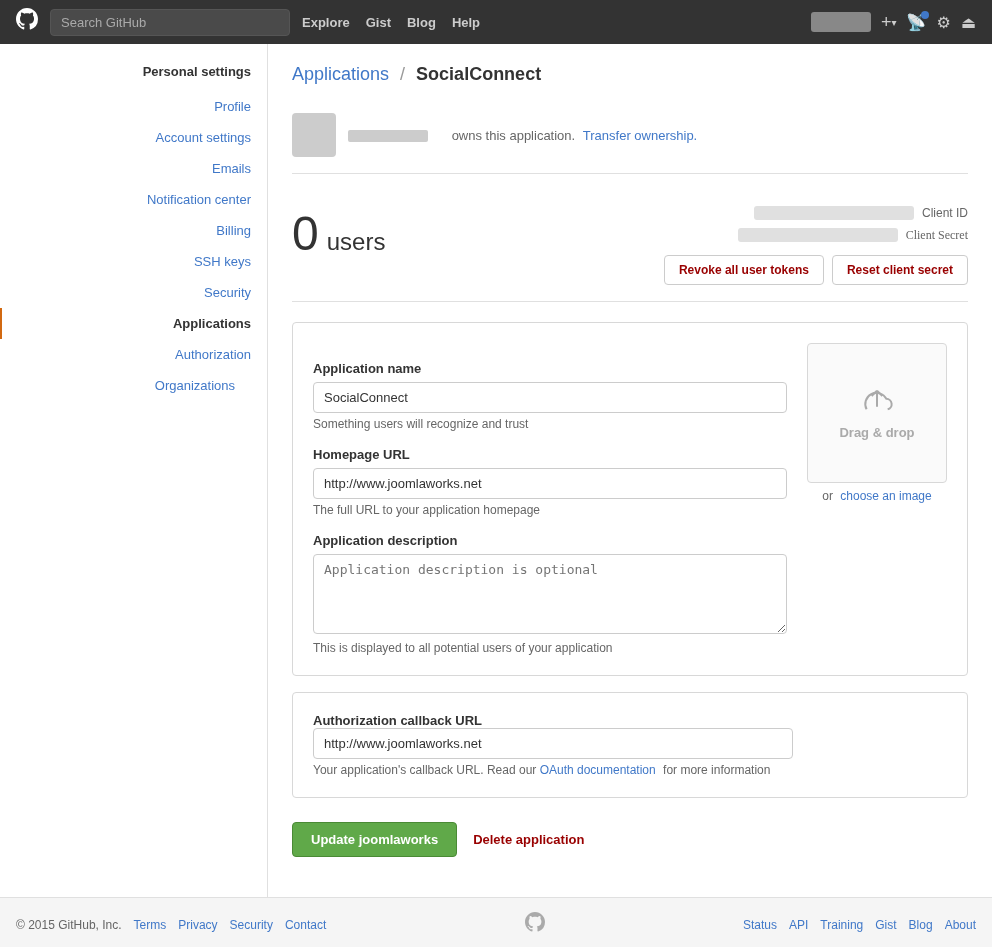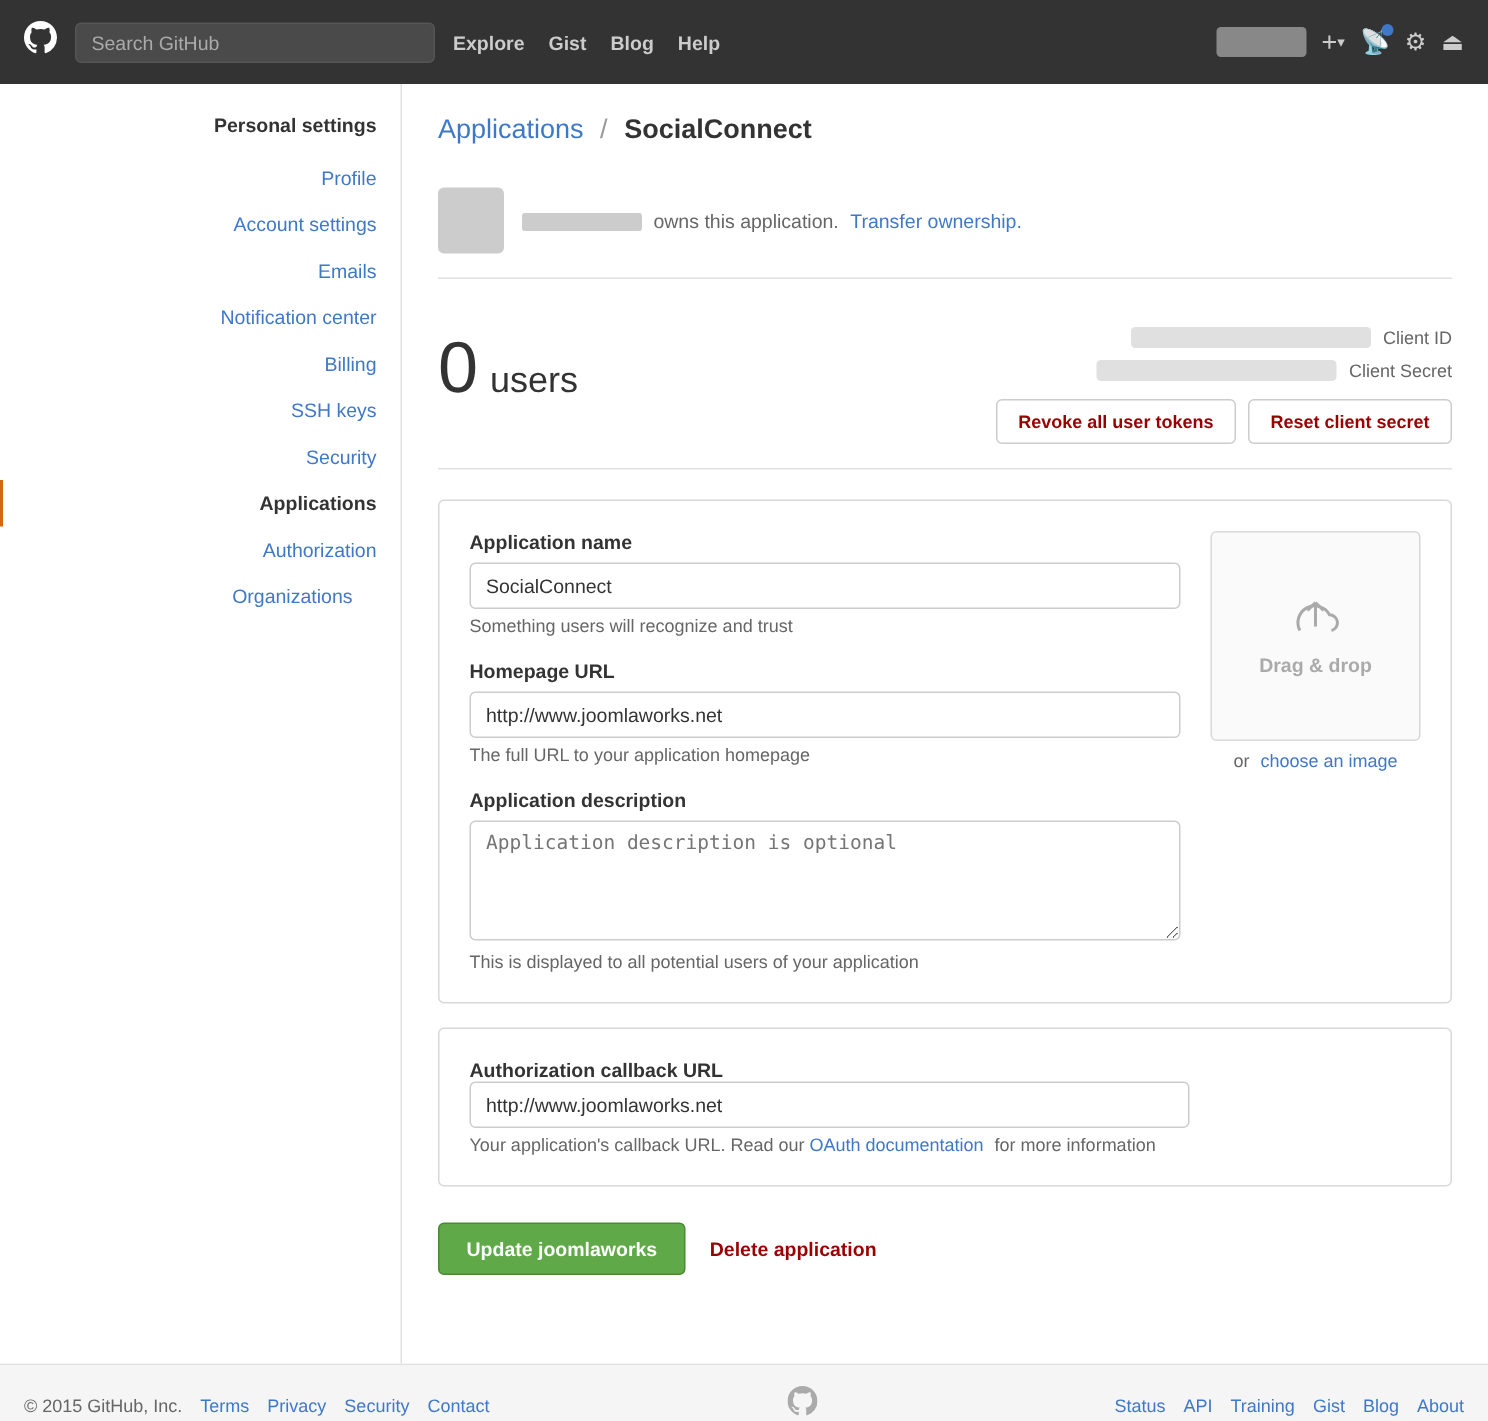--- a/index.html
+++ b/index.html
@@ -3,21 +3,21 @@
   <meta charset="utf-8">
   <style>
     * { box-sizing: border-box; margin: 0; padding: 0; }
     body { font-family: -apple-system, BlinkMacSystemFont, "Segoe UI", Helvetica, Arial, sans-serif; font-size: 13px; color: #333; background: #fff; }
     .header-search { background: #4a4a4a; border: 1px solid #555; border-radius: 4px; color: #ccc; padding: 5px 10px; width: 240px; font-size: 13px; }
     .header-search::placeholder { color: #aaa; }
   </style>
 </head>
 <body>
 
-<header style="background:#333; height:56px; display:flex; align-items:center; padding:0 16px; gap:12px;">
+<header style="background:#333; height:44px; display:flex; align-items:center; padding:0 16px; gap:12px;">
   <span style="color:#fff; font-size:22px; cursor:pointer;">
     <svg width="22" height="22" viewBox="0 0 16 16" fill="white">
         <path d="M8 0C3.58 0 0 3.58 0 8c0 3.54 2.29 6.53 5.47 7.59.4.07.55-.17.55-.38 0-.19-.01-.82-.01-1.49-2.01.37-2.53-.49-2.69-.94-.09-.23-.48-.94-.82-1.13-.28-.15-.68-.52-.01-.53.63-.01 1.08.58 1.23.82.72 1.21 1.87.87 2.33.66.07-.52.28-.87.51-1.07-1.78-.2-3.64-.89-3.64-3.95 0-.87.31-1.59.82-2.15-.08-.2-.36-1.02.08-2.12 0 0 .67-.21 2.2.82.64-.18 1.32-.27 2-.27.68 0 1.36.09 2 .27 1.53-1.04 2.2-.82 2.2-.82.44 1.1.16 1.92.08 2.12.51.56.82 1.27.82 2.15 0 3.07-1.87 3.75-3.65 3.95.29.25.54.73.54 1.48 0 1.07-.01 1.93-.01 2.2 0 .21.15.46.55.38A8.013 8.013 0 0016 8c0-4.42-3.58-8-8-8z"></path>
       </svg>
   </span>
   <input class="header-search" type="text" style="background: rgb(74, 74, 74); border: 1px solid rgb(85, 85, 85); border-radius: 4px; color: rgb(204, 204, 204); padding: 5px 10px; width: 240px; font-size: 13px;" placeholder="Search GitHub">
   <nav style="display:flex; gap:16px; margin-left:0;">
     <a href="#" style="color:#ccc; text-decoration:none; font-size:13px; font-weight:600;">Explore</a>
     <a href="#" style="color:#ccc; text-decoration:none; font-size:13px; font-weight:600;">Gist</a>
     <a href="#" style="color:#ccc; text-decoration:none; font-size:13px; font-weight:600;">Blog</a>
@@ -58,49 +58,49 @@
     <div style="font-size:18px; margin-bottom:16px; font-weight:300;">
       <a href="#" style="color:#4078c8; text-decoration:none;">Applications</a>
       <span style="color:#999; margin:0 6px;">/</span>
       <strong style="font-weight:600; color:#333;">SocialConnect</strong>
     </div>
 
     <div style="display:flex; align-items:center; padding:12px 0 16px; border-bottom:1px solid #e0e0e0; margin-bottom:16px;">
       <div style="width:44px; height:44px; background:#ccc; border-radius:4px; margin-right:12px;"></div>
       <span style="font-size:13px; color:#666;">
         <span style="background:#ccc; display:inline-block; width:80px; height:12px; border-radius:2px; vertical-align:middle;"></span>
-        <span style="margin-left:4px;">owns this application.</span>
+        <span style="margin-left:20px;">owns this application.</span>
         <a href="#" style="color:#4078c8; text-decoration:none; margin-left:4px;">Transfer ownership.</a>
       </span>
     </div>
 
     <div style="display:flex; align-items:flex-start; justify-content:space-between; padding:16px 0; border-bottom:1px solid #e0e0e0; margin-bottom:20px;">
       <div style="display:flex; align-items:baseline; gap:8px;">
         <span style="font-size:48px; font-weight:300; color:#333;">0</span>
         <span style="font-size:24px; font-weight:300; color:#333;">users</span>
       </div>
       <div style="text-align:right;">
         <div style="display:flex; align-items:center; justify-content:flex-end; gap:8px; margin-bottom:8px;">
           <div style="background:#e0e0e0; border-radius:3px; width:160px; height:14px;"></div>
           <span style="font-size:12px; color:#666;">Client ID</span>
         </div>
-        <div style="display:flex; align-items:flex-start; justify-content:flex-end; gap:8px; margin-bottom:12px;">
+        <div style="display:flex; align-items:flex-start; justify-content:flex-end; gap:8px; margin-bottom:12px;font-family:Liberation Serif, serif;">
           <div style="background:#e0e0e0; border-radius:3px; width:160px; height:14px;"></div>
           <span style="font-size:12px; color:#666;">Client Secret</span>
         </div>
         <div style="display:flex; gap:8px; justify-content:flex-end;">
           <button style="background:#fff; border:1px solid #ccc; border-radius:4px; padding:7px 14px; font-size:12px; color:#900; font-weight:600; cursor:pointer;">Revoke all user tokens</button>
           <button style="background:#fff; border:1px solid #ccc; border-radius:4px; padding:7px 14px; font-size:12px; color:#900; font-weight:600; cursor:pointer;">Reset client secret</button>
         </div>
       </div>
     </div>
 
     <div style="border:1px solid #d8d8d8; border-radius:4px; padding:20px; margin-bottom:16px;">
       <div style="display:flex; gap:20px;">
-        <div style="flex:1;">
+        <div style="flex:1;margin-top:18px;">
           <div style="margin-bottom:16px;">
             <label style="font-weight:600; font-size:13px; margin-bottom:6px; display:block;">Application name</label>
             <input type="text" style="width: 100%; padding: 7px 10px; border: 1px solid rgb(204, 204, 204); border-radius: 4px; font-size: 13px; color: rgb(51, 51, 51);" value="SocialConnect">
             <div style="font-size:12px; color:#666; margin-top:4px;">Something users will recognize and trust</div>
           </div>
           <div style="margin-bottom:16px;">
             <label style="font-weight:600; font-size:13px; margin-bottom:6px; display:block;">Homepage URL</label>
             <input type="text" style="width: 100%; padding: 7px 10px; border: 1px solid rgb(204, 204, 204); border-radius: 4px; font-size: 13px; color: rgb(51, 51, 51);" value="http://www.joomlaworks.net">
             <div style="font-size:12px; color:#666; margin-top:4px;">The full URL to your application homepage</div>
           </div>

